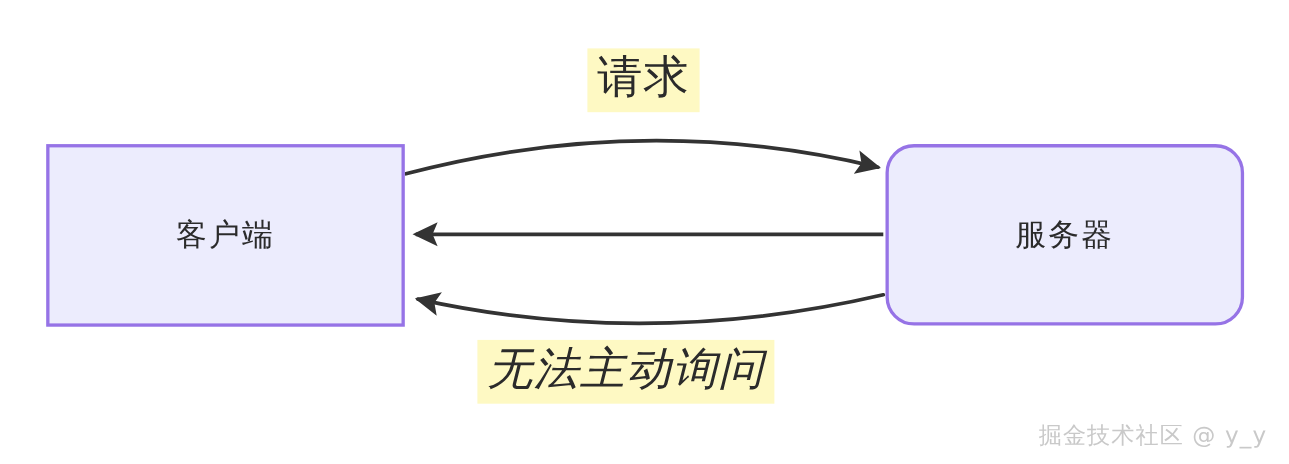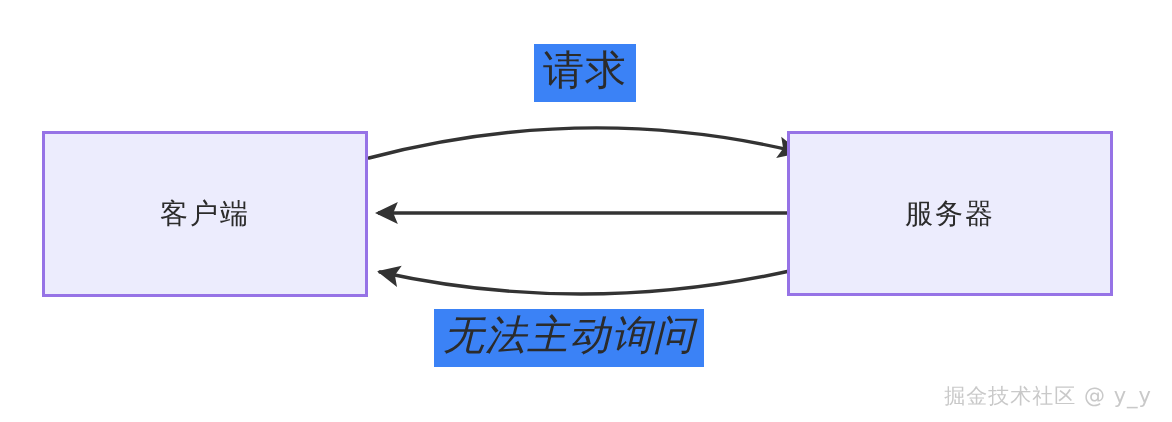--- a/index.html
+++ b/index.html
@@ -38,28 +38,29 @@
     letter-spacing: 2px;
     font-family: "DejaVu Sans", "Liberation Sans", sans-serif;
   }
   #node-client {
     left: 42px;
     top: 131px;
     width: 326px;
     height: 166px;
   }
   #node-server {
-    left: 787px;
+    left: 805px;
     top: 131px;
     width: 326px;
     height: 165px;
+    border-radius: 26px;
   }
   .edge-label {
     position: absolute;
-    background: #3b82f6;
+    background: #fef9c3;
     color: #2b2b2b;
     font-size: 41px;
     line-height: 1.12;
     letter-spacing: 1px;
     padding: 4px 9px 8px 9px;
     box-sizing: border-box;
     white-space: nowrap;
     font-family: "DejaVu Sans", "Liberation Sans", sans-serif;
   }
   #label-request {

